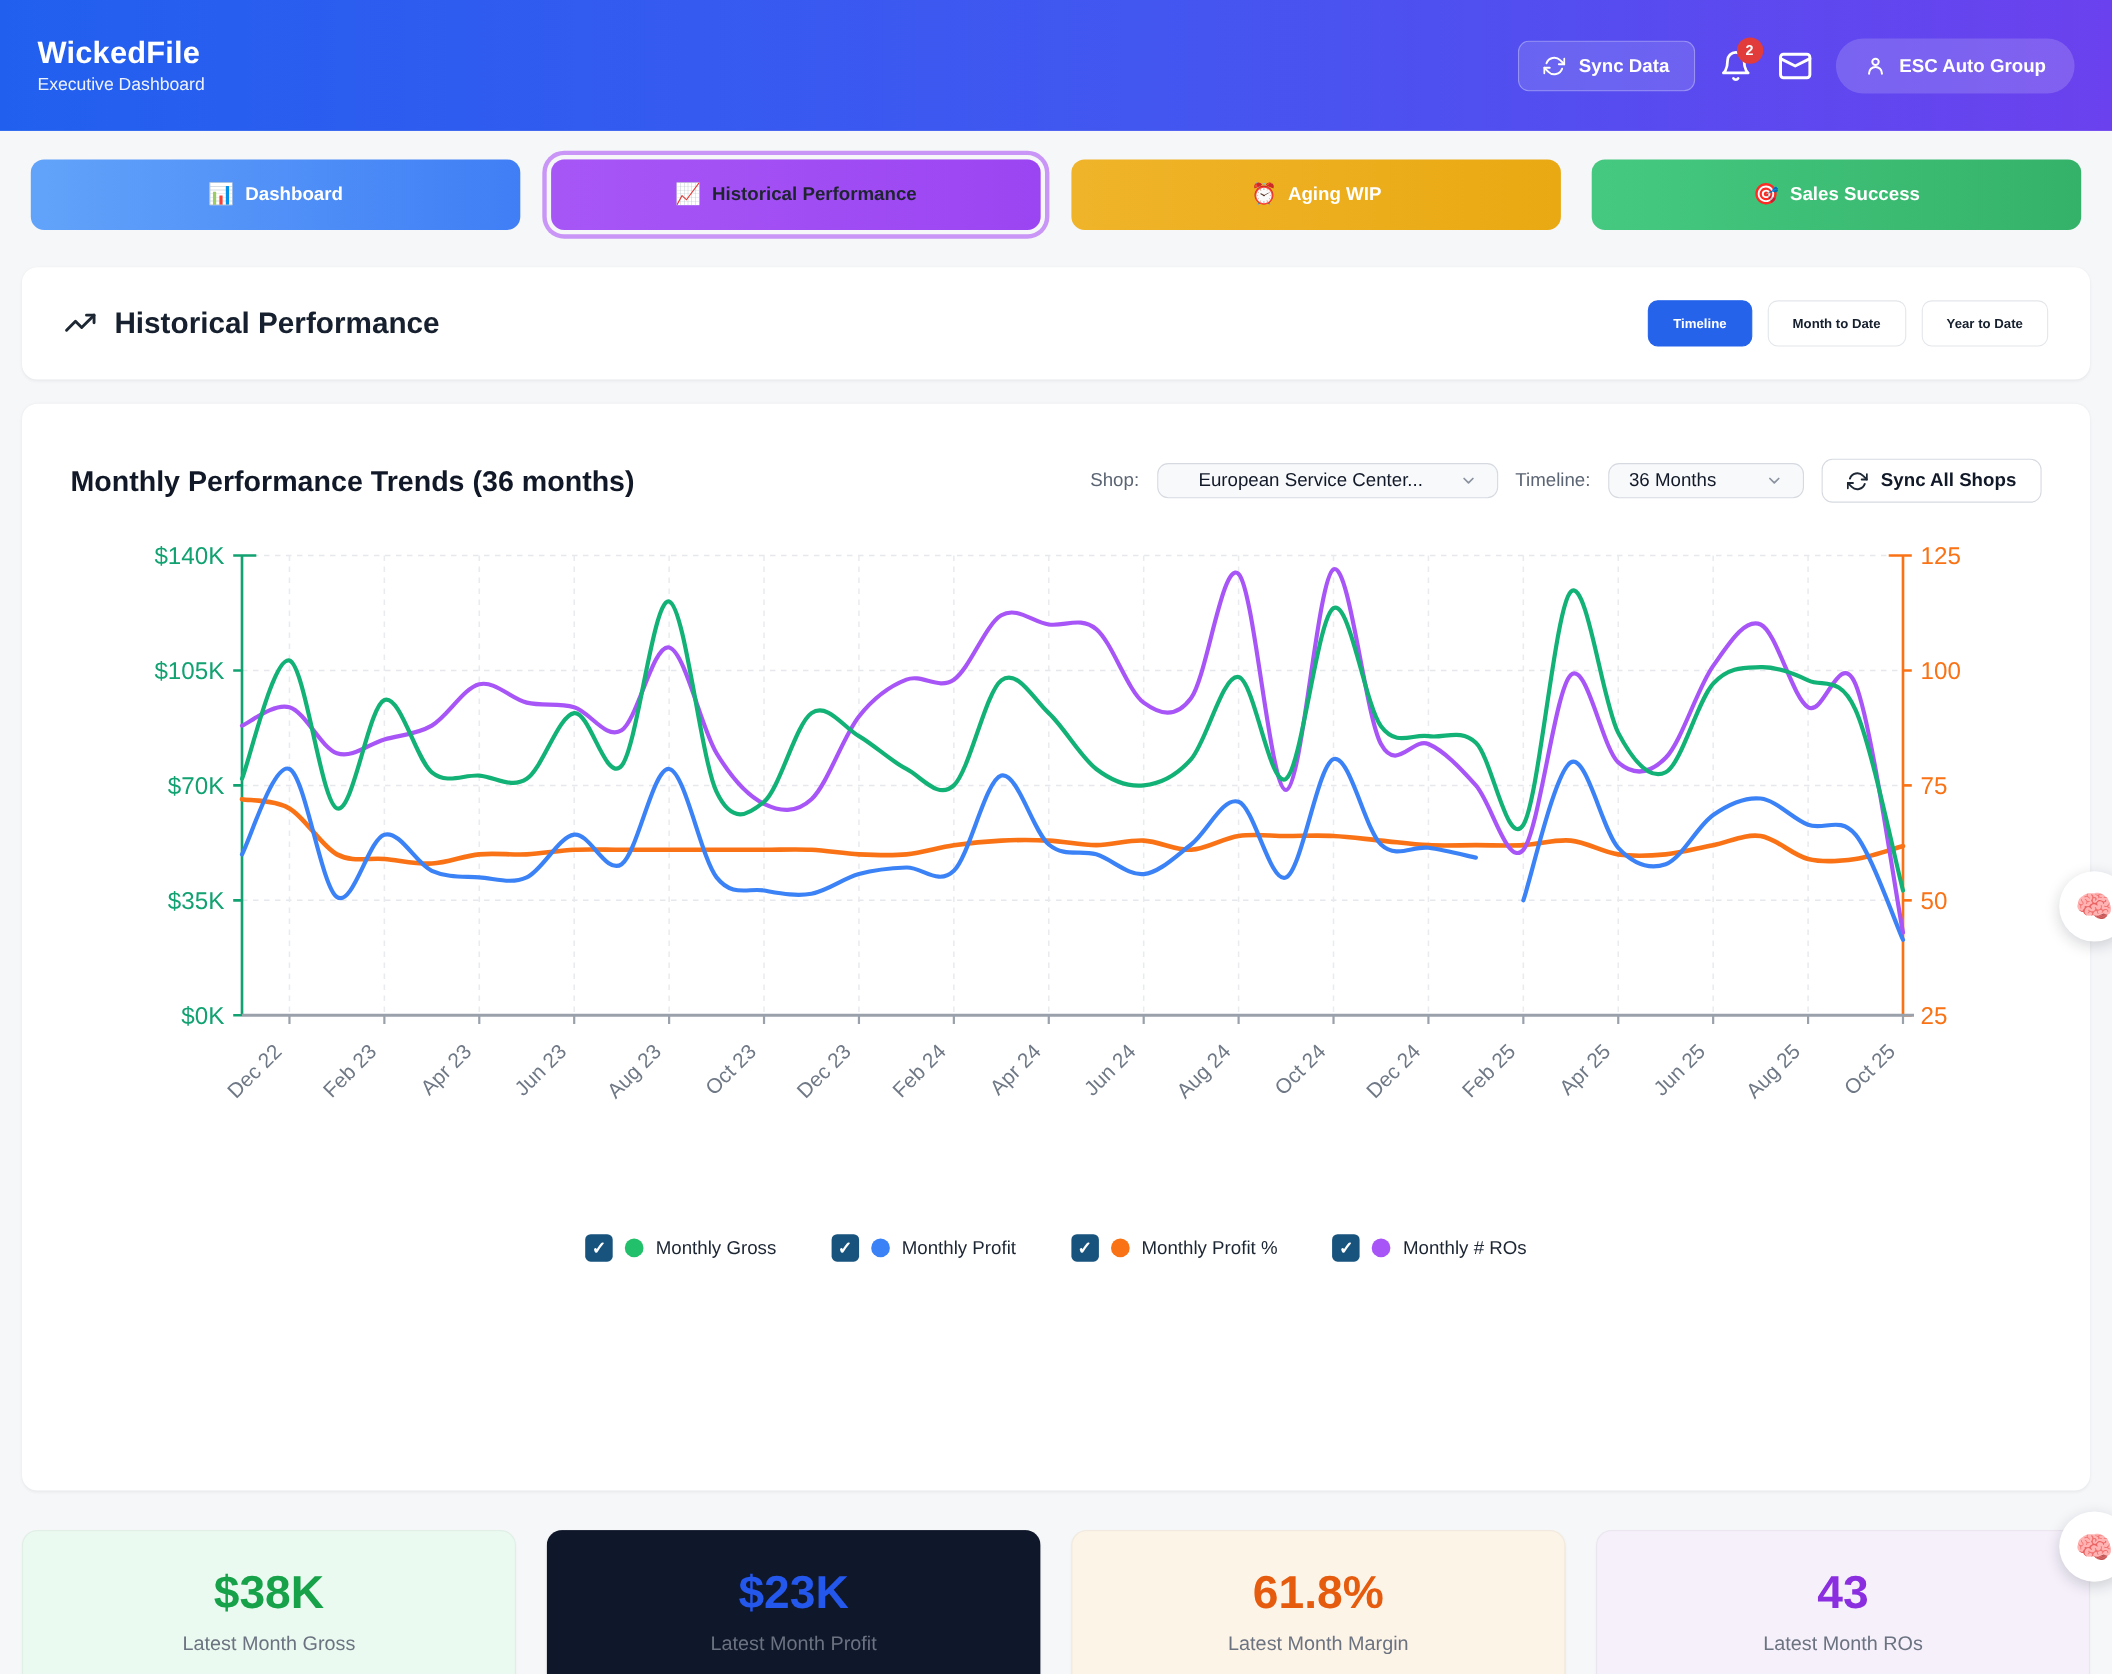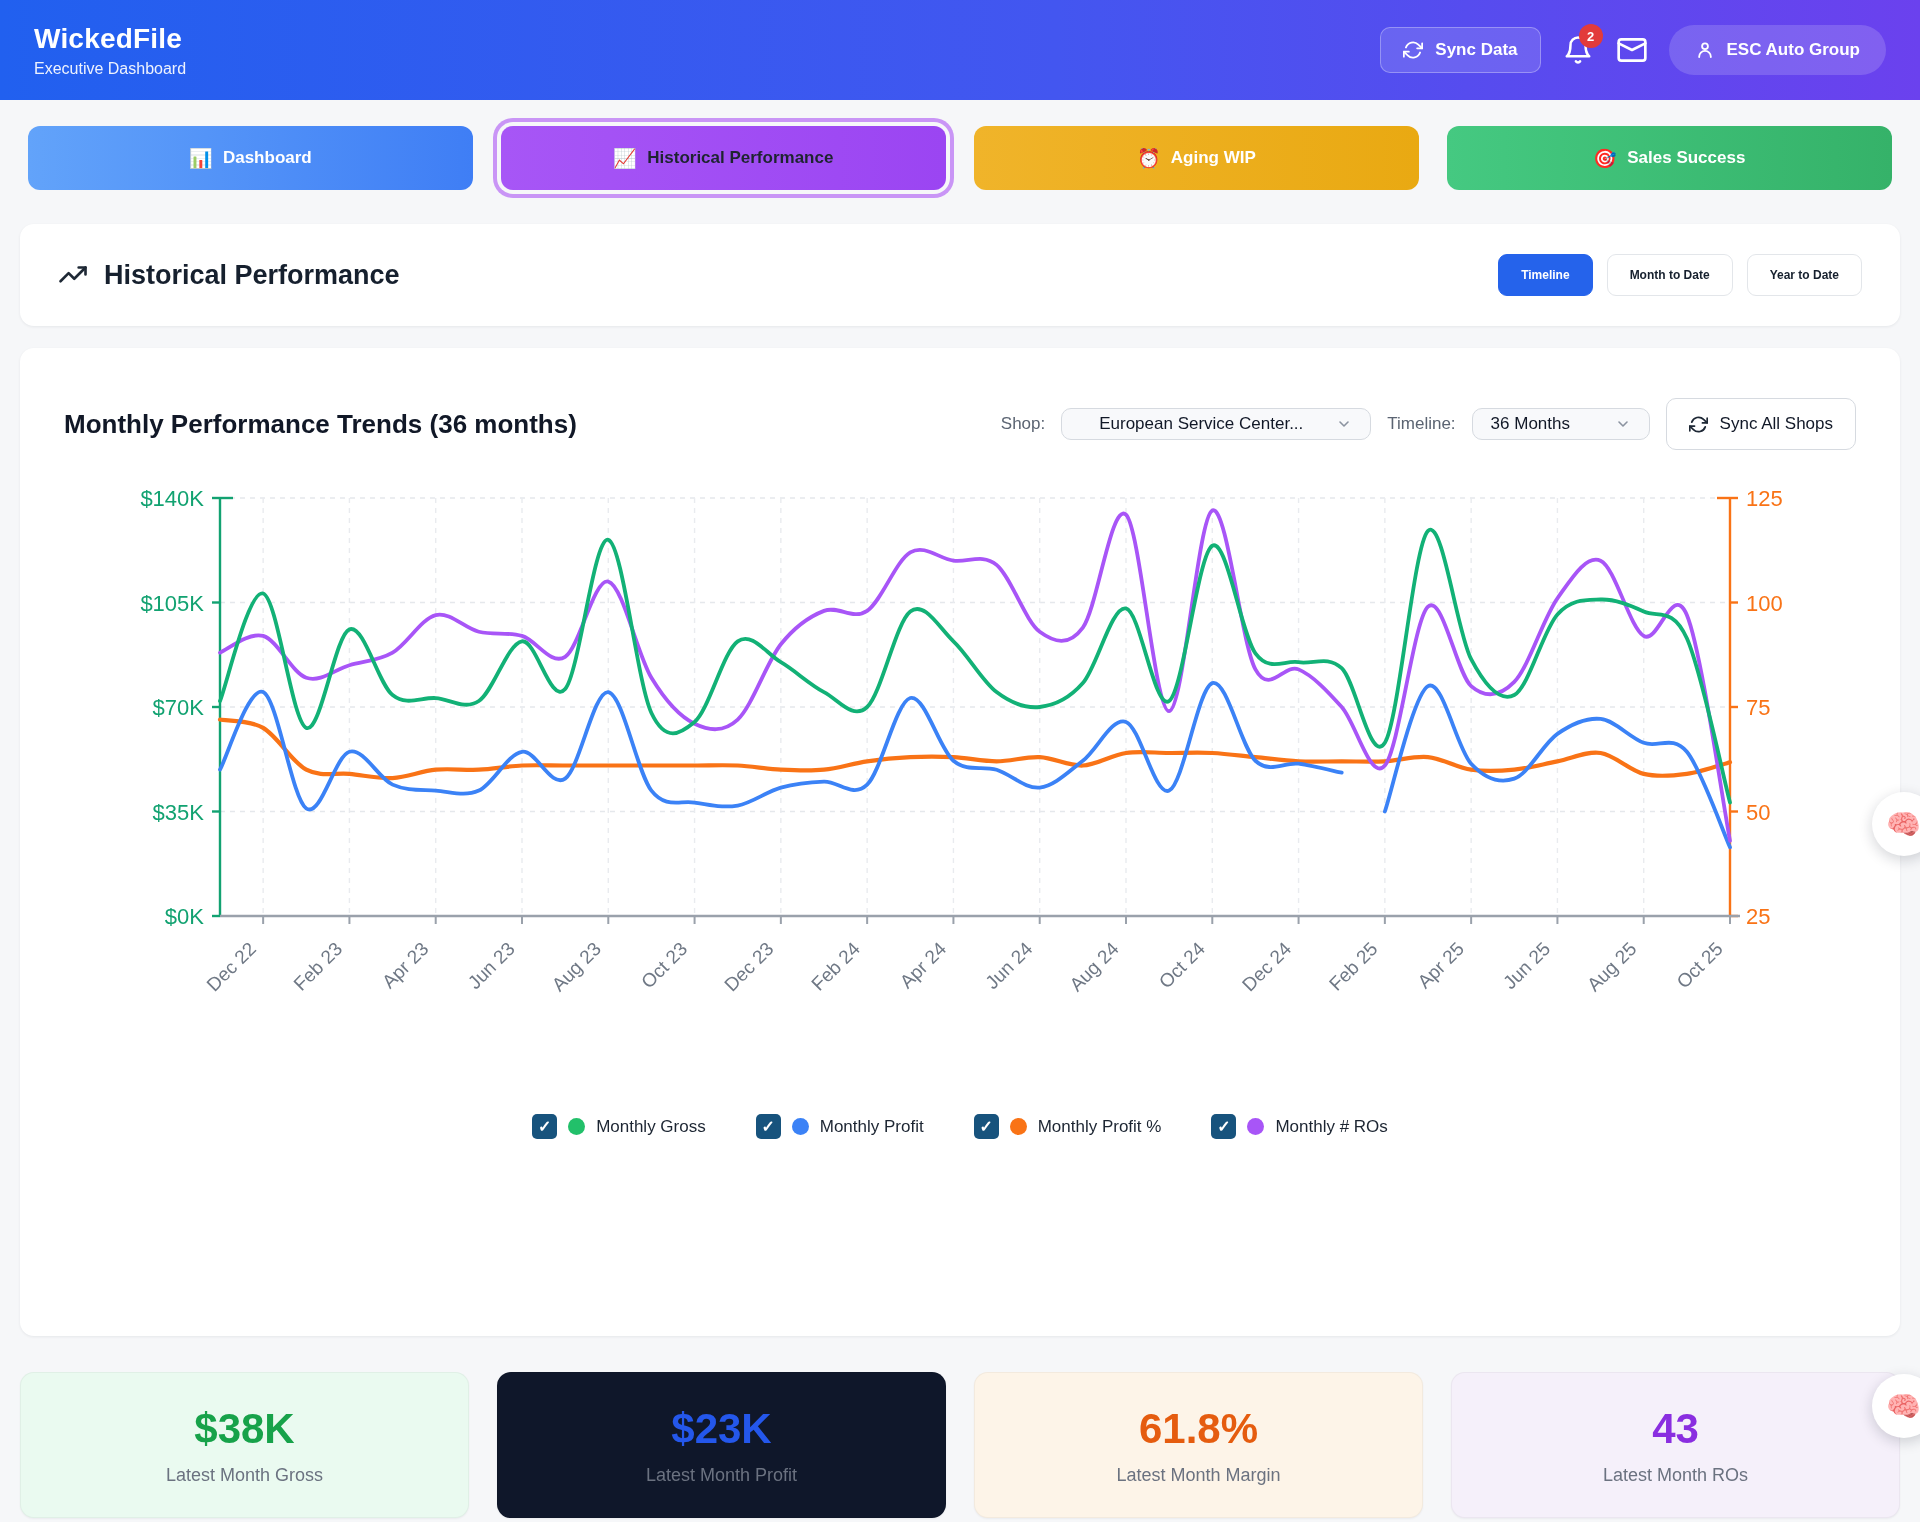--- a/index.html
+++ b/index.html
@@ -1,20 +1,20 @@
 <!DOCTYPE html>
 <html><head>
 <meta charset="utf-8">
 <style>
   * { margin:0; padding:0; box-sizing:border-box; }
   html,body { width:1920px; height:1522px; background:#f6f7f9; font-family:"Liberation Sans",sans-serif; }
   .page { position:relative; width:1920px; height:1522px; overflow:hidden; background:#f6f7f9; }
 
   
-  .header { height:100px; background:linear-gradient(90deg,#2160ef 0%,#4356f0 55%,#6b41ee 100%);
+  .header { height:119px; background:linear-gradient(90deg,#2160ef 0%,#4356f0 55%,#6b41ee 100%);
             display:flex; align-items:center; justify-content:space-between; padding:0 34px; }
   .app-name { color:#fff; font-size:28px; font-weight:bold; letter-spacing:.2px; }
   .app-sub  { color:rgba(255,255,255,.92); font-size:16px; margin-top:5px; }
   .hdr-right { display:flex; align-items:center; gap:20px; }
   .sync-btn { display:flex; align-items:center; gap:12px; color:#fff; font-size:17px; font-weight:bold;
               background:rgba(255,255,255,.13); border:1px solid rgba(255,255,255,.3); border-radius:10px;
               padding:12px 22px; cursor:pointer;text-align:right; }
   .icon-btn { position:relative; width:34px; height:34px; display:flex; align-items:center; justify-content:center; cursor:pointer; }
   .badge { position:absolute; top:-9px; right:-8px; background:#e23b3b; color:#fff; font-size:13px; font-weight:bold;
            min-width:24px; height:24px; border-radius:12px; display:flex; align-items:center; justify-content:center; }
@@ -46,21 +46,21 @@
   .chart-head { display:flex; align-items:center; justify-content:space-between; }
   .chart-title { font-size:26px; font-weight:600; color:#111827; }
   .chart-controls { display:flex; align-items:center; gap:16px; }
   .ctl-label { font-size:17px; color:#5b6472; }
   .select { display:flex; align-items:center; justify-content:space-between; gap:14px; background:#f8f9fb;
             border:1px solid #d6dae0; border-radius:10px; height:32px; padding:0 18px; font-size:17px;
             color:#111827; cursor:pointer; }
   .select.shop { width:310px; } .select.shop span.val{ flex:1; text-align:center; }
   .select.timeline { width:178px; }
   .sync-all-btn { display:flex; align-items:center; gap:12px; background:#fff; border:1px solid #d6dae0;
-                  border-radius:10px; height:52px; padding:0 22px; font-size:17px; font-weight:normal;
+                  border-radius:10px; height:40px; padding:0 22px; font-size:17px; font-weight:bold;
                   color:#111827; cursor:pointer; }
 
   .chart-wrap { margin-top:26px; }
   svg text { font-family:"Liberation Sans",sans-serif; }
 
   .legend { display:flex; justify-content:center; gap:50px; margin-top:74px; }
   .legend-item { display:flex; align-items:center; gap:11px; cursor:pointer; }
   .legend-check { width:25px; height:25px; border-radius:5px; background:#17537d; color:#fff; font-size:16px;
                   font-weight:bold; display:flex; align-items:center; justify-content:center; }
   .legend-dot { width:17px; height:17px; border-radius:50%; }

